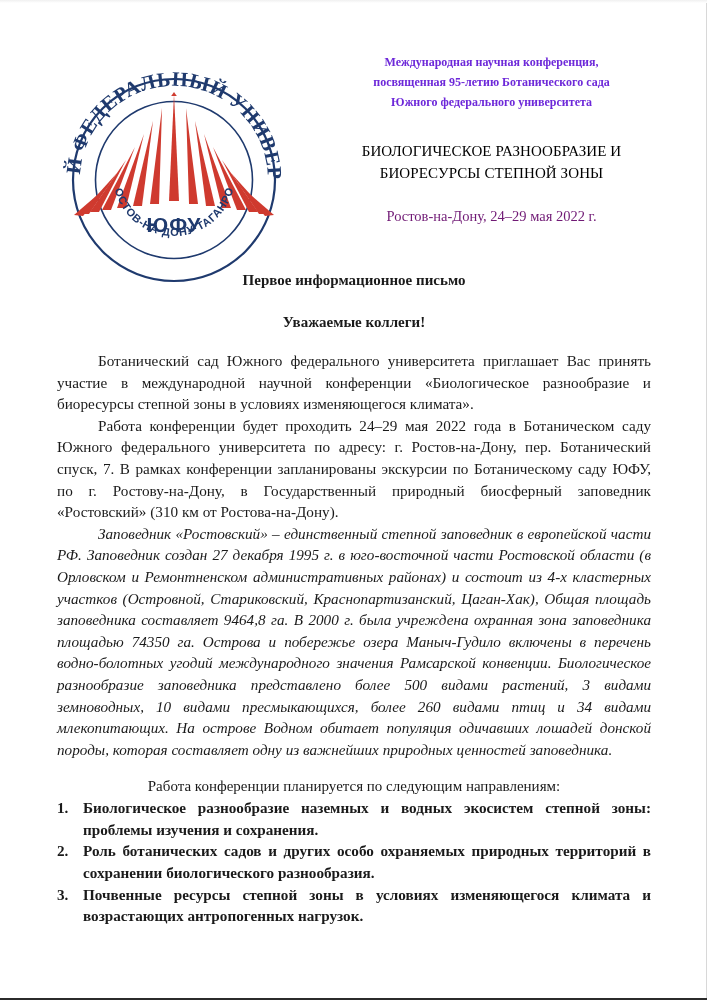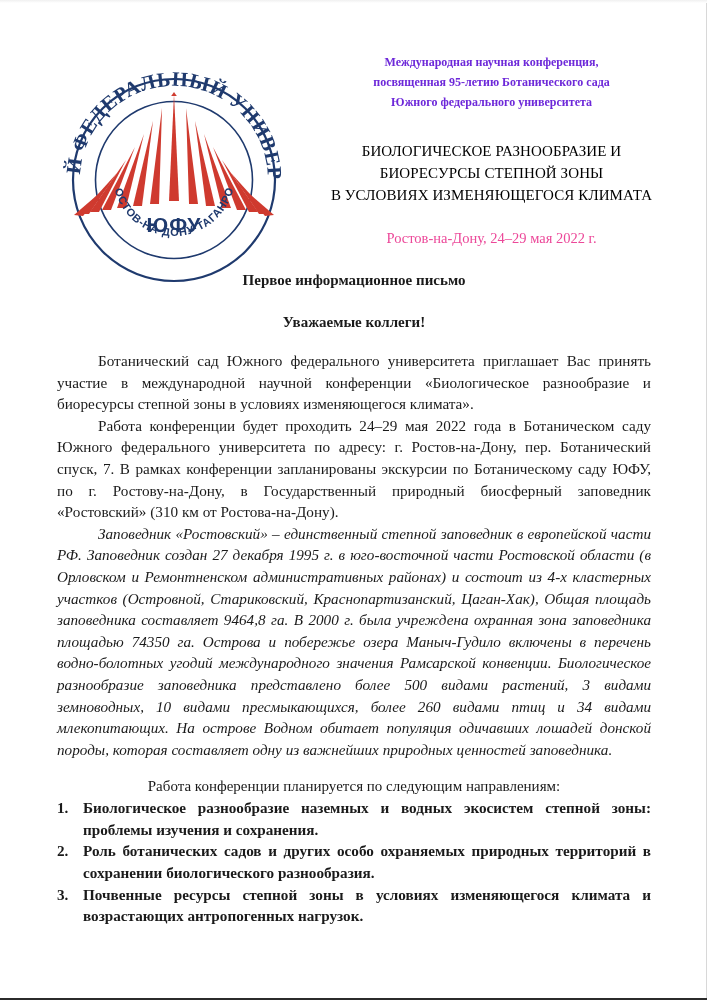--- a/index.html
+++ b/index.html
@@ -77,21 +77,21 @@
     margin-top: 28px;
     font-size: 15px;
     line-height: 22px;
     letter-spacing: 0.1px;
     color: #000000;
   }
   .conf-place {
     margin-top: 22px;
     font-size: 14.5px;
     line-height: 20px;
-    color: #ec4899;
+    color: #701a75;
   }
 
   
   .body {
     position: absolute;
     left: 57px;
     top: 270px;
     width: 594px;
   }
   .center-bold {
@@ -208,21 +208,20 @@
     <div class="header-text">
       <div class="conf-sub">
         <div>Международная научная конференция,</div>
         <div>посвященная 95-летию Ботанического сада</div>
         <div>Южного федерального университета</div>
       </div>
 
       <div class="conf-title">
         <div>БИОЛОГИЧЕСКОЕ РАЗНООБРАЗИЕ И</div>
         <div>БИОРЕСУРСЫ СТЕПНОЙ ЗОНЫ</div>
-        <div>В УСЛОВИЯХ ИЗМЕНЯЮЩЕГОСЯ КЛИМАТА</div>
       </div>
 
       <div class="conf-place">Ростов-на-Дону, 24–29 мая 2022 г.</div>
     </div>
   </div>
 
   <div class="body">
 
     <div class="center-bold">Первое информационное письмо</div>
     <div class="gap-1"></div>

